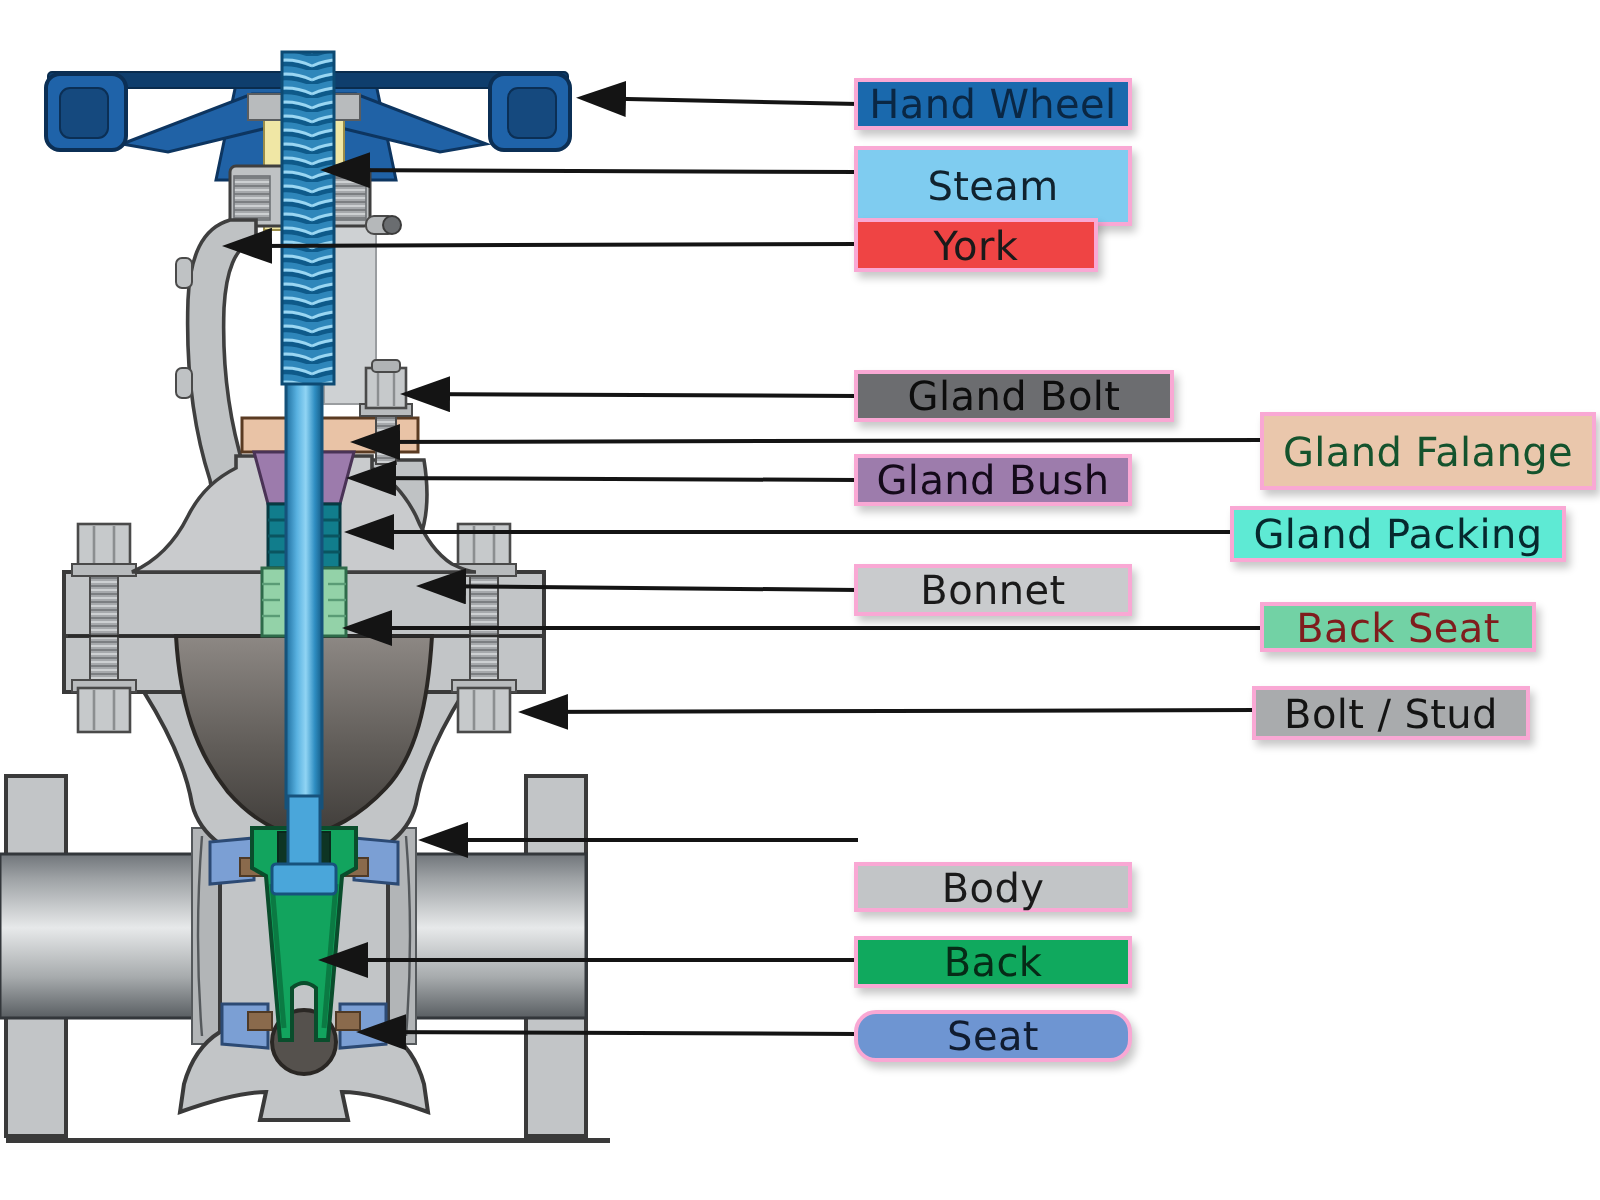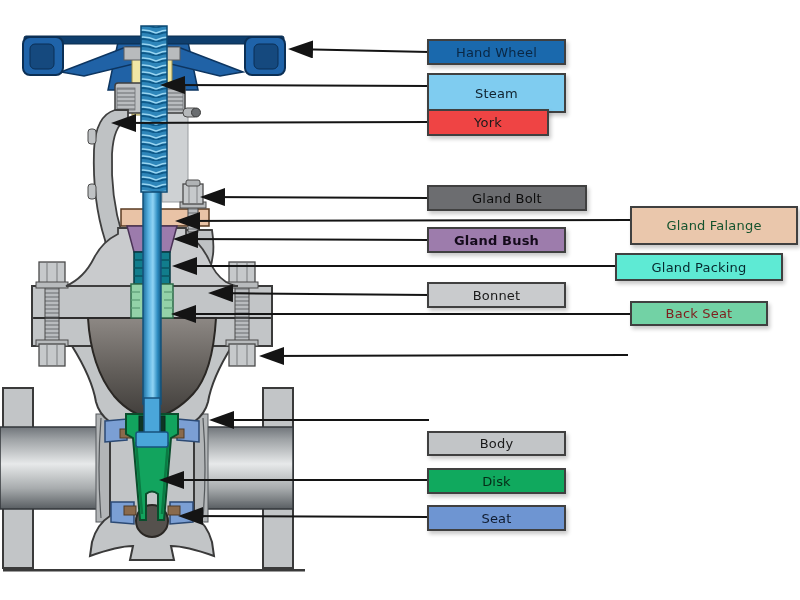--- a/index.html
+++ b/index.html
@@ -3,22 +3,22 @@
 <meta charset="utf-8">
 <style>
   html,body{margin:0;padding:0;background:#fff;}
   .stage{
     position:relative;width:800px;height:600px;background:#ffffff;
     overflow:hidden;font-family:"DejaVu Sans","Liberation Sans",sans-serif;
   }
   .stage svg{position:absolute;left:0;top:0;}
   .lbl{
     position:absolute;display:flex;align-items:center;justify-content:center;
-    box-sizing:border-box;border:2px solid #404040;
-    font-size:13px;line-height:1;letter-spacing:.2px;
+    box-sizing:border-box;border:2px solid #f9a8d4;
+    font-size:20px;line-height:1;letter-spacing:.2px;
     box-shadow:2px 3px 4px rgba(0,0,0,.22);
     user-select:none;
   }
 </style>
 </head>
 <body>
 
 <div class="stage">
 
   <svg width="800" height="600" viewBox="0 0 800 600">
@@ -199,20 +199,21 @@
       <line x1="429" y1="480" x2="162" y2="480" marker-end="url(#arrow)"></line>
       <line x1="429" y1="517" x2="181" y2="516" marker-end="url(#arrow)"></line>
     </g>
   </svg>
 
   <div class="lbl" style="left: 427px; top: 39px; width: 139px; height: 26px; background-color: rgb(26, 105, 173); color: rgb(10, 39, 68);">Hand Wheel</div>
   <div class="lbl" style="left: 427px; top: 73px; width: 139px; height: 40px; background-color: rgb(127, 204, 240); color: rgb(16, 34, 46);">Steam</div>
   <div class="lbl" style="left: 427px; top: 109px; width: 122px; height: 27px; background-color: #ef4444; color: rgb(26, 26, 26);">York</div>
   <div class="lbl" style="left: 427px; top: 185px; width: 160px; height: 26px; background-color: rgb(108, 109, 112); color: rgb(13, 13, 13);">Gland Bolt</div>
   <div class="lbl" style="left: 630px; top: 206px; width: 168px; height: 39px; background-color: rgb(234, 199, 172); color: #14532d;">Gland Falange</div>
-  <div class="lbl" style="left: 427px; top: 227px; width: 139px; height: 26px; background-color: rgb(157, 124, 172); color: rgb(20, 10, 26); font-weight: bold;">Gland Bush</div>
+  <div class="lbl" style="left: 427px; top: 227px; width: 139px; height: 26px; background-color: rgb(157, 124, 172); color: rgb(20, 10, 26);">Gland Bush</div>
   <div class="lbl" style="left: 615px; top: 253px; width: 168px; height: 28px; background-color: #5eead4; color: rgb(6, 41, 46);">Gland Packing</div>
   <div class="lbl" style="left: 427px; top: 282px; width: 139px; height: 26px; background-color: rgb(201, 203, 205); color: rgb(26, 26, 26);">Bonnet</div>
   <div class="lbl" style="left: 630px; top: 301px; width: 138px; height: 25px; background-color: rgb(114, 210, 165); color: #7f1d1d;">Back Seat</div>
+  <div class="lbl" style="left: 626px; top: 343px; width: 139px; height: 27px; background-color: rgb(169, 171, 173); color: rgb(20, 20, 20);">Bolt / Stud</div>
   <div class="lbl" style="left: 427px; top: 407px; width: 139px; height: 25px; background-color: rgb(194, 197, 199); color: rgb(26, 26, 26); margin-top: 24px;">Body</div>
-  <div class="lbl" style="left: 427px; top: 468px; width: 139px; height: 26px; background-color: rgb(16, 169, 94); color: rgb(6, 43, 23);">Disk</div>
-  <div class="lbl" style="left: 427px; top: 505px; width: 139px; height: 26px; background-color: rgb(110, 149, 210); color: rgb(16, 28, 48);">Seat</div>
+  <div class="lbl" style="left: 427px; top: 468px; width: 139px; height: 26px; background-color: rgb(16, 169, 94); color: rgb(6, 43, 23);">Back</div>
+  <div class="lbl" style="left: 427px; top: 505px; width: 139px; height: 26px; background-color: rgb(110, 149, 210); color: rgb(16, 28, 48); border-radius: 11px;">Seat</div>
 </div>
 
 </body></html>

